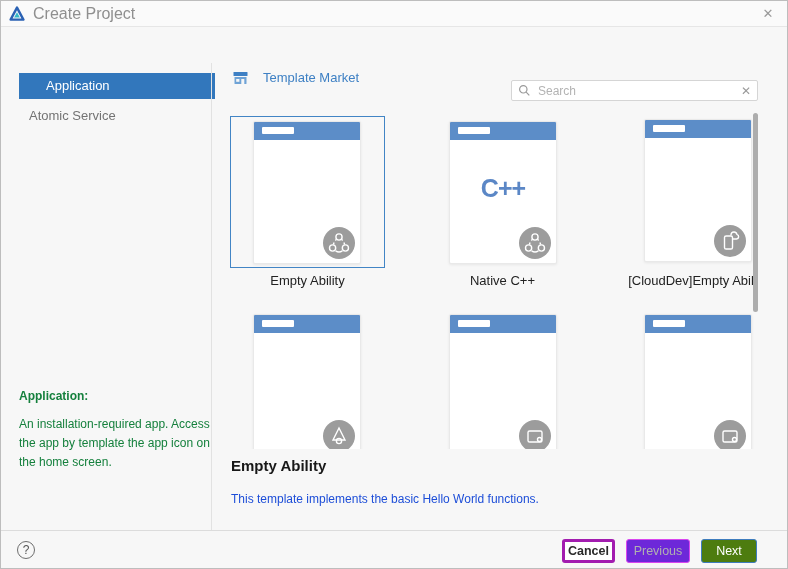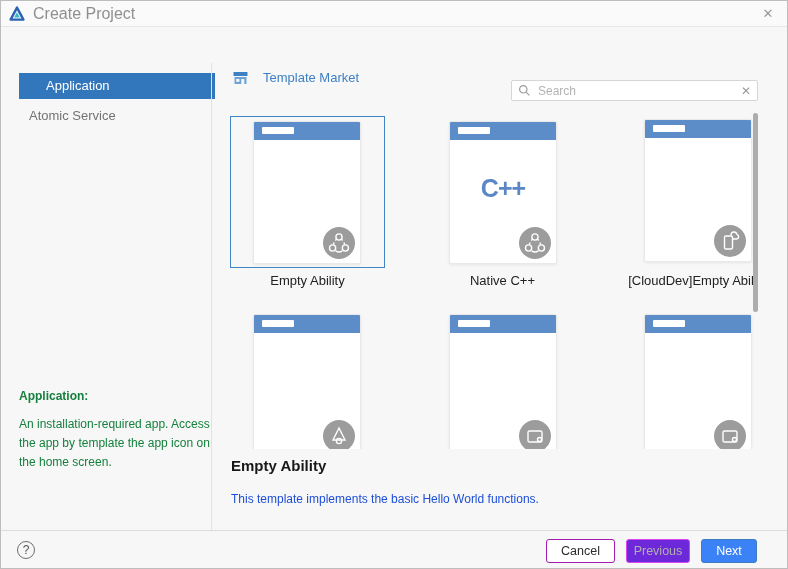--- a/index.html
+++ b/index.html
@@ -56,23 +56,23 @@
   .detail-desc{position:absolute;left:230px;top:479px;font-size:12px;color:#1d4ed8;margin-top:12px;}
   
   .footer{position:absolute;left:0;top:529px;width:100%;height:39px;background:#f7f7f7;
     border-top:1px solid #dcdcdc;}
   .help-btn{position:absolute;left:16px;top:10px;width:18px;height:18px;border:1px solid #6e6e6e;
     border-radius:50%;display:flex;align-items:center;justify-content:center;font-size:12px;
     color:#555;cursor:pointer;}
   .btn{position:absolute;top:8px;height:24px;border-radius:3px;font-size:12.5px;
     display:flex;align-items:center;justify-content:center;cursor:pointer;
     font-family:"Liberation Sans",sans-serif;}
-  .btn-cancel{right:172px;width:69px;background:#ffffff;border:1px solid #a21caf;color:#2b2b2b;}
+  .btn-cancel{right:172px;width:53px;background:#ffffff;border:3px solid #a21caf;color:#2b2b2b;font-weight:bold;}
   .btn-previous{right:97px;width:64px;background:#6d28d9;border:1px solid #d946ef;color:#b0b0b0;}
-  .btn-next{right:30px;width:56px;background:#3b82f6;border:1px solid #3e7cbe;color:#ffffff;}
+  .btn-next{right:30px;width:56px;background:#4d7c0f;border:1px solid #3e7cbe;color:#ffffff;}
 </style>
 </head>
 <body>
 
 <div class="window">
 
   <div class="titlebar">
     <span class="logo">
       <svg width="16" height="16" viewBox="0 0 16 16">
         <path d="M8 1.6 L14.4 13.6 H1.6 Z" fill="none" stroke="#2b62b4" stroke-width="2.4" stroke-linejoin="round"></path>

